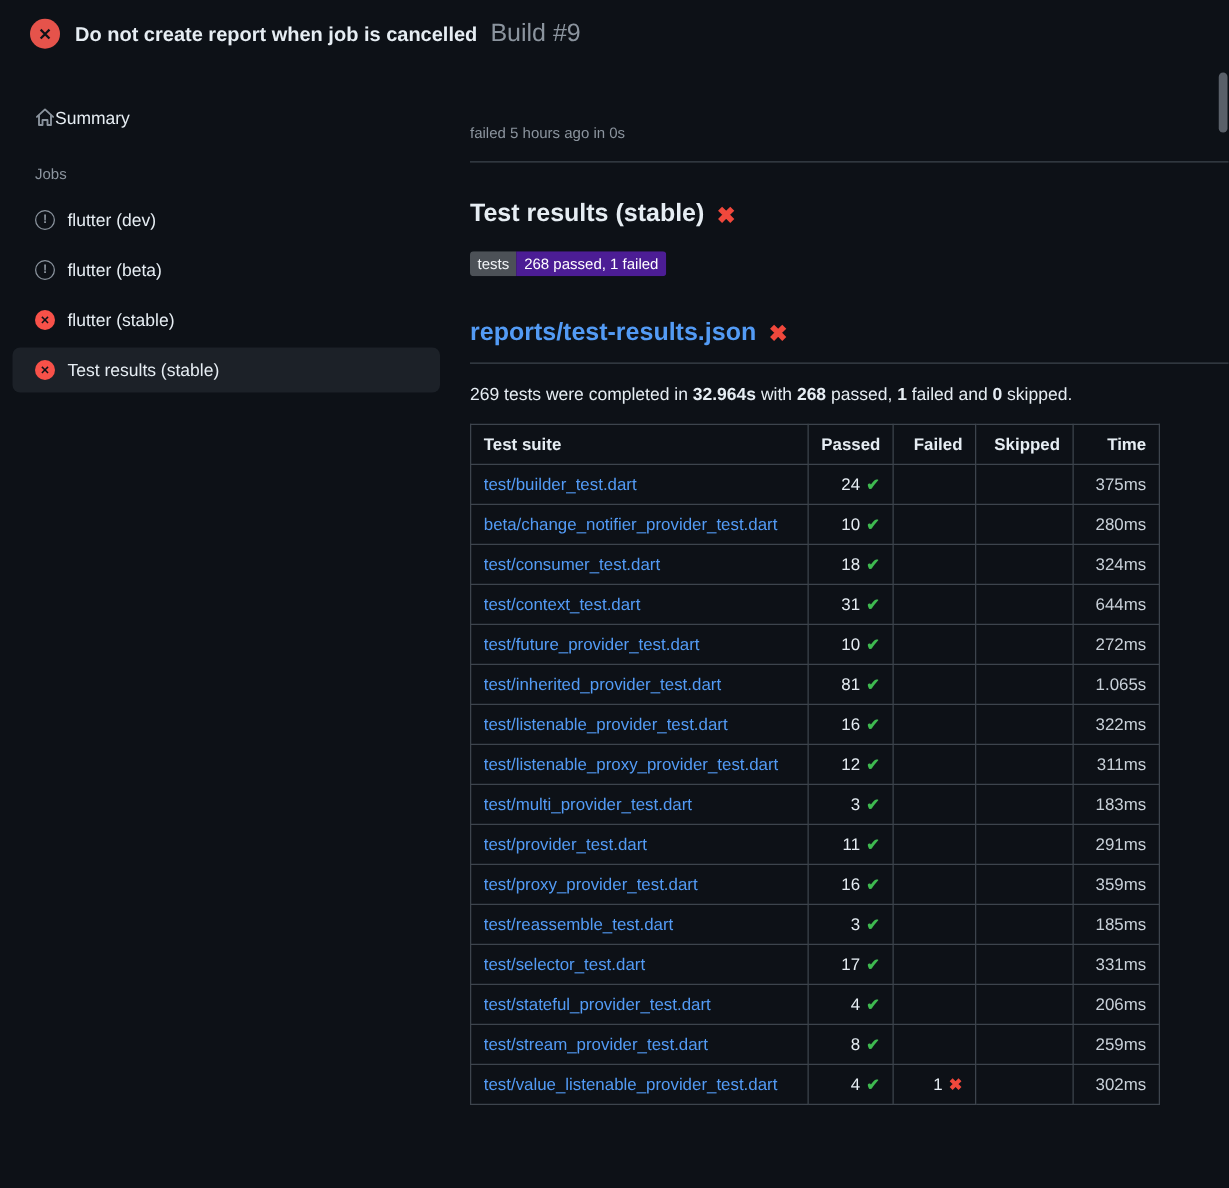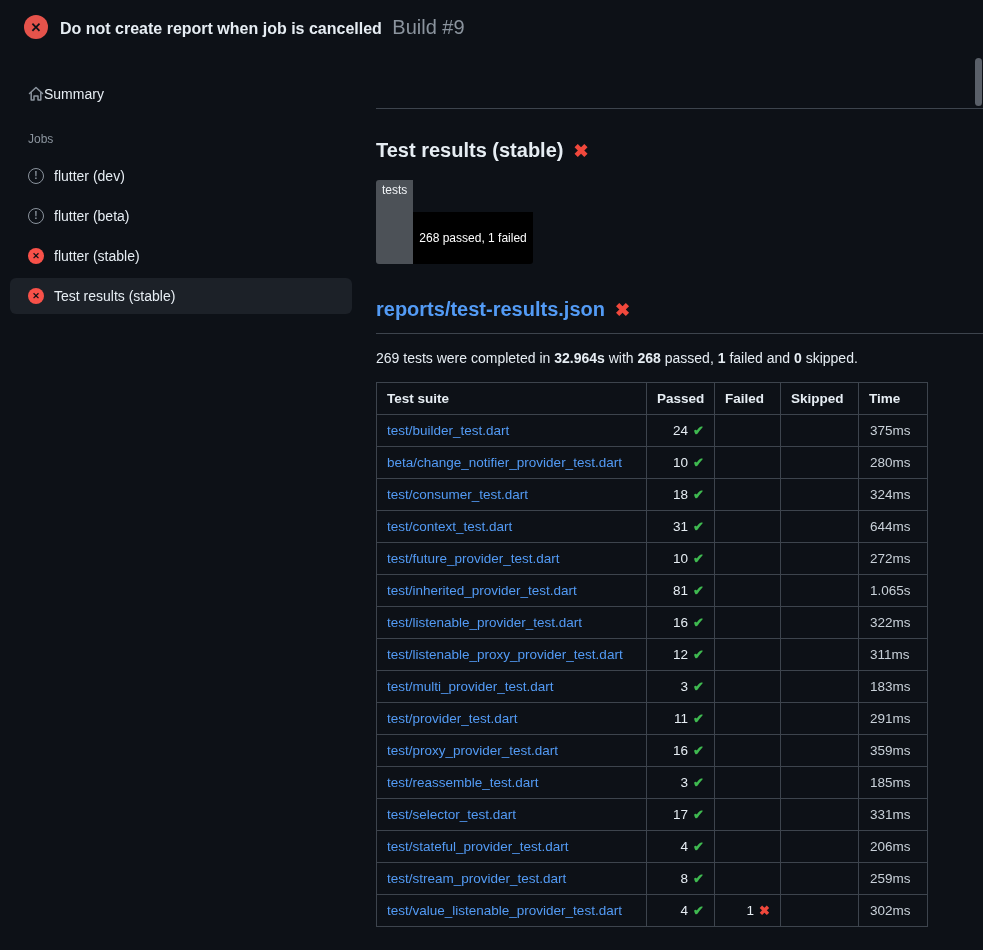--- a/index.html
+++ b/index.html
@@ -66,21 +66,21 @@
   .breadcrumb { font-size: 14px; font-weight: 700; color: #e6edf3; }
   .status-line { font-size: 12px; color: #8b949e; margin-top: 7px; }
   .top-divider { border: none; border-top: 1px solid #3d444d; margin: 16px 0 0 0; }
 
   .section-title-row { display: flex; align-items: center; gap: 10px; margin-top: 30px; }
   .section-title { font-size: 20px; font-weight: 700; color: #e6edf3; }
   .red-x { color: #f0483c; font-size: 18px; font-weight: 700; line-height: 1; }
 
   .badge { display: inline-flex; margin-top: 18px; font-size: 12px; line-height: 1; border-radius: 3px; overflow: hidden; }
   .badge-label { background: #4c5157; color: #f0f3f6; padding: 4px 6px; }
-  .badge-value { background: #000000; color: #ffffff; padding: 20px 6px; margin-top: 32px; }
+  .badge-value { background: #4c1d95; color: #ffffff; padding: 4px 6px; }
 
   .report-heading-row {
     display: flex; align-items: center; gap: 10px;
     margin-top: 34px; padding-bottom: 12px;
     border-bottom: 1px solid #3d444d;
   }
   .report-link { font-size: 20px; font-weight: 700; color: #539bf5; text-decoration: none; cursor: pointer; }
 
   .summary-line { font-size: 14px; color: #e6edf3; margin: 16px 0 16px 0; }
   .summary-line .b { font-weight: 700; }
@@ -88,21 +88,21 @@
   
   table.results {
     border-collapse: collapse; width: 551px; font-size: 13.5px;
     table-layout: fixed;
   }
   .results th, .results td {
     border: 1px solid #3d444d; padding: 8px 10px;
     overflow: hidden; white-space: nowrap;
   }
   .results th { text-align: left; font-weight: 700; color: #e6edf3; }
-  .results th.num, .results td.c-time { text-align: left; }
+  .results th.num, .results td.c-time { text-align: right; }
   .suite-link { color: #539bf5; text-decoration: none; cursor: pointer; }
   .cellwrap { display: flex; justify-content: flex-end; align-items: center; gap: 5px; }
   .check-glyph { color: #3fb950; font-weight: 700; font-size: 13px; }
   .cross-glyph { color: #f0483c; font-weight: 700; font-size: 13px; }
   td.c-time { color: #c9d1d9; padding-left: 11px; }
 
   
   .scrollbar-track { position: absolute; top: 0; right: 0; width: 8px; height: 950px; }
   .scrollbar-thumb {
     position: absolute; top: 58px; right: 1px;
@@ -158,20 +158,21 @@
         <div class="job-item" data-status="failed" data-selected="true">
 
           <span class="job-icon fail-icon-sm">✕</span>
           <span class="job-label">Test results (stable)</span>
         </div>
       </nav>
   </aside>
 
   <main class="main">
 
+    <div class="status-line">failed 5 hours ago in 0s</div>
     <hr class="top-divider">
 
     <div class="section-title-row">
       <span class="section-title">Test results (stable)</span>
       <span class="red-x">✖</span>
     </div>
 
     <div class="badge">
       <span class="badge-label">tests</span>
       <span class="badge-value">268 passed, 1 failed</span>

